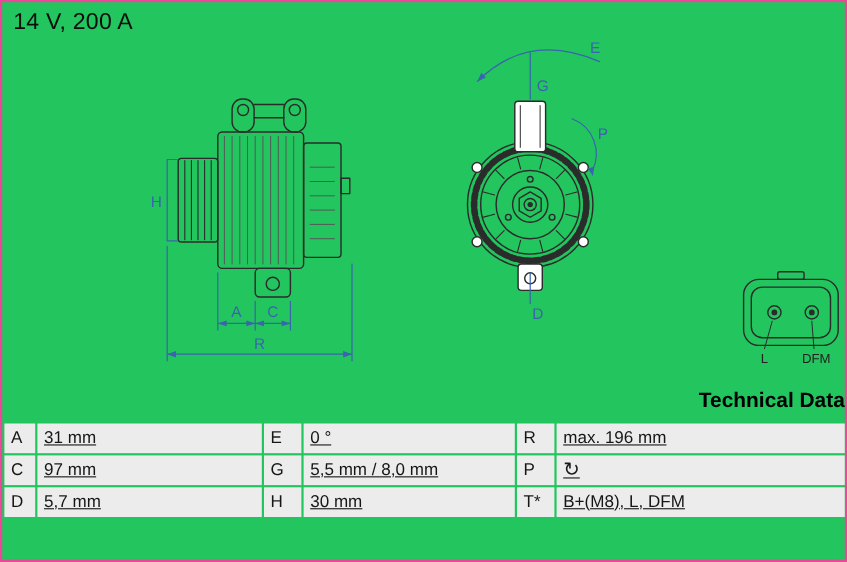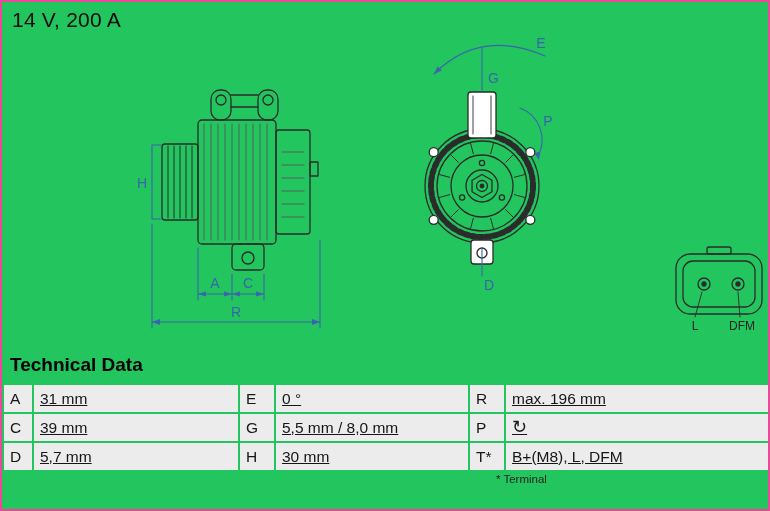--- a/index.html
+++ b/index.html
@@ -5,21 +5,21 @@
   html,body{margin:0;padding:0;background:#fff;}
   #canvas{
     width:770px;height:511px;position:relative;box-sizing:border-box;
     background:#22c55e;border:2px solid #ec4899;overflow:hidden;
     font-family:"Liberation Sans",sans-serif;color:#111;
   }
   .title{position:absolute;left:10px;top:6px;font-size:21px;color:#0d0d0d;letter-spacing:.2px;}
   .draw-area{position:relative;width:770px;height:350px;}
   .draw-area svg{display:block;}
   svg text{font-family:"Liberation Sans",sans-serif;}
-  h2.tech{font-size:19px;font-weight:bold;margin:2px 0 7px 8px;color:#000;}
+  h2.tech{font-size:19px;font-weight:bold;margin:2px 0 7px 8px;color:#000;text-align:right;}
   table.specs{width:770px;border-collapse:separate;border-spacing:2px;table-layout:fixed;}
   table.specs td{
     height:25px;background:#ececec;font-size:15.5px;color:#161616;
     padding:1px 6px;vertical-align:middle;white-space:nowrap;overflow:hidden;
   }
   td.k{padding-left:8px;}
   td.v{padding-left:10px;text-decoration:underline;}
   .rot{font-size:18px;line-height:1;color:#1a1a1a;}
   .footnote{font-size:11.5px;color:#222;padding-left:494px;margin-top:1px;}
 </style>
@@ -155,34 +155,33 @@
       <tr>
         <td class="k">A</td>
         <td class="v">31 mm</td>
         <td class="k">E</td>
         <td class="v">0 °</td>
         <td class="k">R</td>
         <td class="v">max. 196 mm</td>
       </tr>
       <tr>
         <td class="k">C</td>
-        <td class="v">39 mm</td>
+        <td class="v">97 mm</td>
         <td class="k">G</td>
         <td class="v">5,5 mm / 8,0 mm</td>
         <td class="k">P</td>
         <td class="v">
           <span class="rot">↻</span>
         </td>
       </tr>
       <tr>
         <td class="k">D</td>
         <td class="v">5,7 mm</td>
         <td class="k">H</td>
         <td class="v">30 mm</td>
         <td class="k">T*</td>
         <td class="v">B+(M8), L, DFM</td>
       </tr>
     </tbody>
   </table>
 
-  <div class="footnote">* Terminal</div>
 
 </div>
 
 </body></html>

